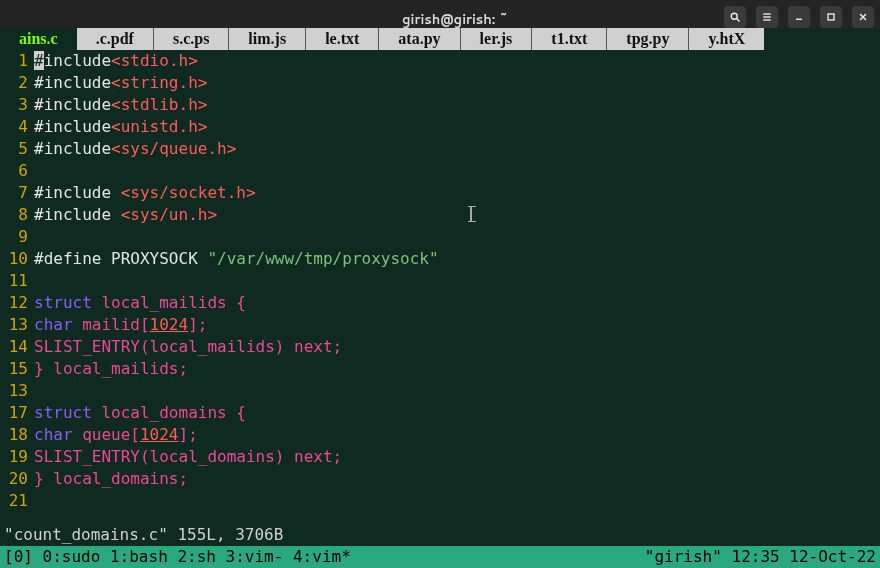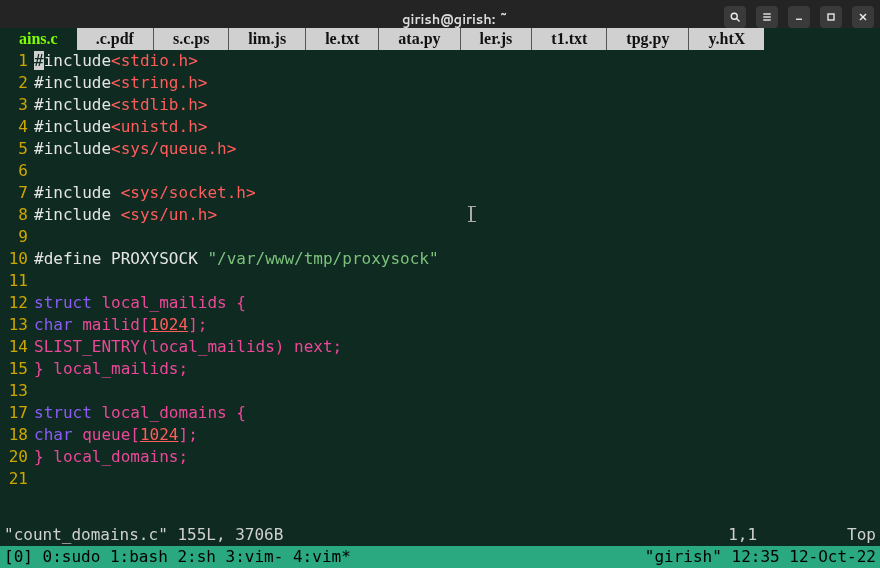--- a/index.html
+++ b/index.html
@@ -263,38 +263,38 @@
         </div>
         <div class="line">
           <div class="gutter">17</div>
           <div class="code"><span class="tok-kw">struct</span><span class="tok-plain"> local_domains {</span></div>
         </div>
         <div class="line">
           <div class="gutter">18</div>
           <div class="code"><span class="tok-kw">char</span><span class="tok-plain"> queue[</span><span class="tok-num">1024</span><span class="tok-plain">];</span></div>
         </div>
         <div class="line">
+          <div class="gutter">19</div>
+          <div class="code"><span class="tok-plain">SLIST_ENTRY(local_domains) next;</span></div>
+        </div>
+        <div class="line">
           <div class="gutter">20</div>
           <div class="code"><span class="tok-plain">} local_domains;</span></div>
         </div>
         <div class="line">
           <div class="gutter">21</div>
           <div class="code"></div>
         </div>
       </div>
 
     <div class="text-cursor"></div>
 
     <div style="position:absolute;bottom:22px;left:0;right:0;">
       <div class="status1">
         <span>"count_domains.c" 155L, 3706B</span>
-        <span class="right">
-          <span>1,1</span>
-          <span>Top</span>
-        </span>
       </div>
     </div>
     <div style="position:absolute;bottom:0;left:0;right:0;">
       <div class="status2">
         <span class="tmux-left">[0] 0:sudo  1:bash  2:sh  3:vim- 4:vim*</span>
         <span class="tmux-right">"girish" 12:35 12-Oct-22</span>
       </div>
     </div>
   </div>
 </div>

